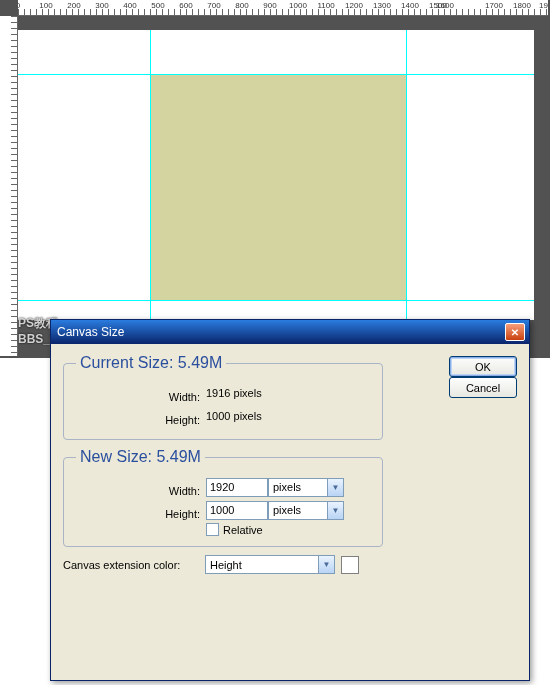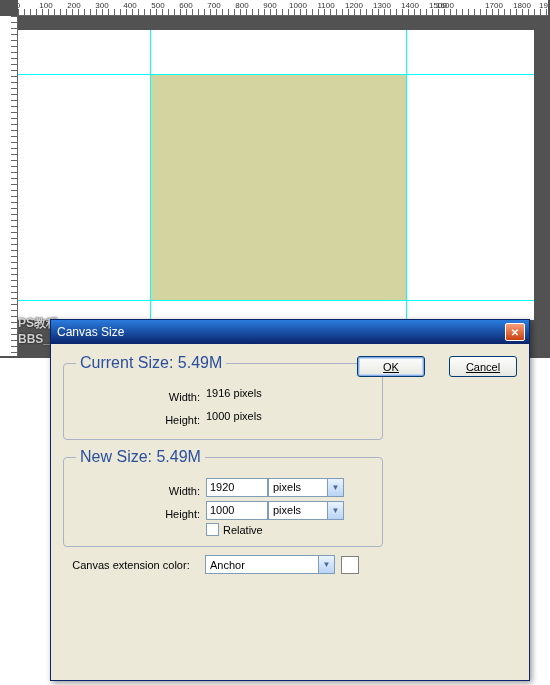--- a/index.html
+++ b/index.html
@@ -219,22 +219,22 @@
   }
   .anchor-cell.sel {
     background: #fff;
   }
 
   .btn-col {
     position: absolute;
     right: 12px;
     top: 12px;
     display: flex;
-    gap: 24px;
-    text-decoration: underline;
+    flex-direction: column;
+    gap: 0;
   }
   .win-btn {
     width: 68px;
     height: 21px;
     border: 1px solid #003c74;
     border-radius: 3px;
     background: linear-gradient(to bottom, #fdfdfd, #e8e8e2);
     display: flex;
     align-items: center;
     justify-content: center;
@@ -244,21 +244,21 @@
     box-shadow: 0 0 0 1px #89ade4 inset, 0 0 0 2px #bcd4f6 inset;
   }
 
   .ext-row {
     display: flex;
     align-items: center;
     margin-top: 4px;
     padding-left: 0;
   }
   .ext-row label {
-    text-align: center;
+    text-align: left;
     width: 142px;
     padding-right: 6px;
   }
   .ext-select {
     width: 130px;
     height: 19px;
     border: 1px solid #7f9db9;
     background: #fff;
     display: flex;
     align-items: center;
@@ -373,20 +373,20 @@
       <div class="checkbox-row">
         <div class="checkbox"></div>
         <span>Relative</span>
       </div>
 
     </fieldset>
 
     <div class="ext-row">
       <label>Canvas extension color:</label>
       <div class="ext-select">
-        <span>Anchor</span>
+        <span>Height</span>
         <span class="dropdown-btn">▼</span>
       </div>
       <div class="color-swatch"></div>
     </div>
 
   </div>
 </div>
 
 </body></html>

